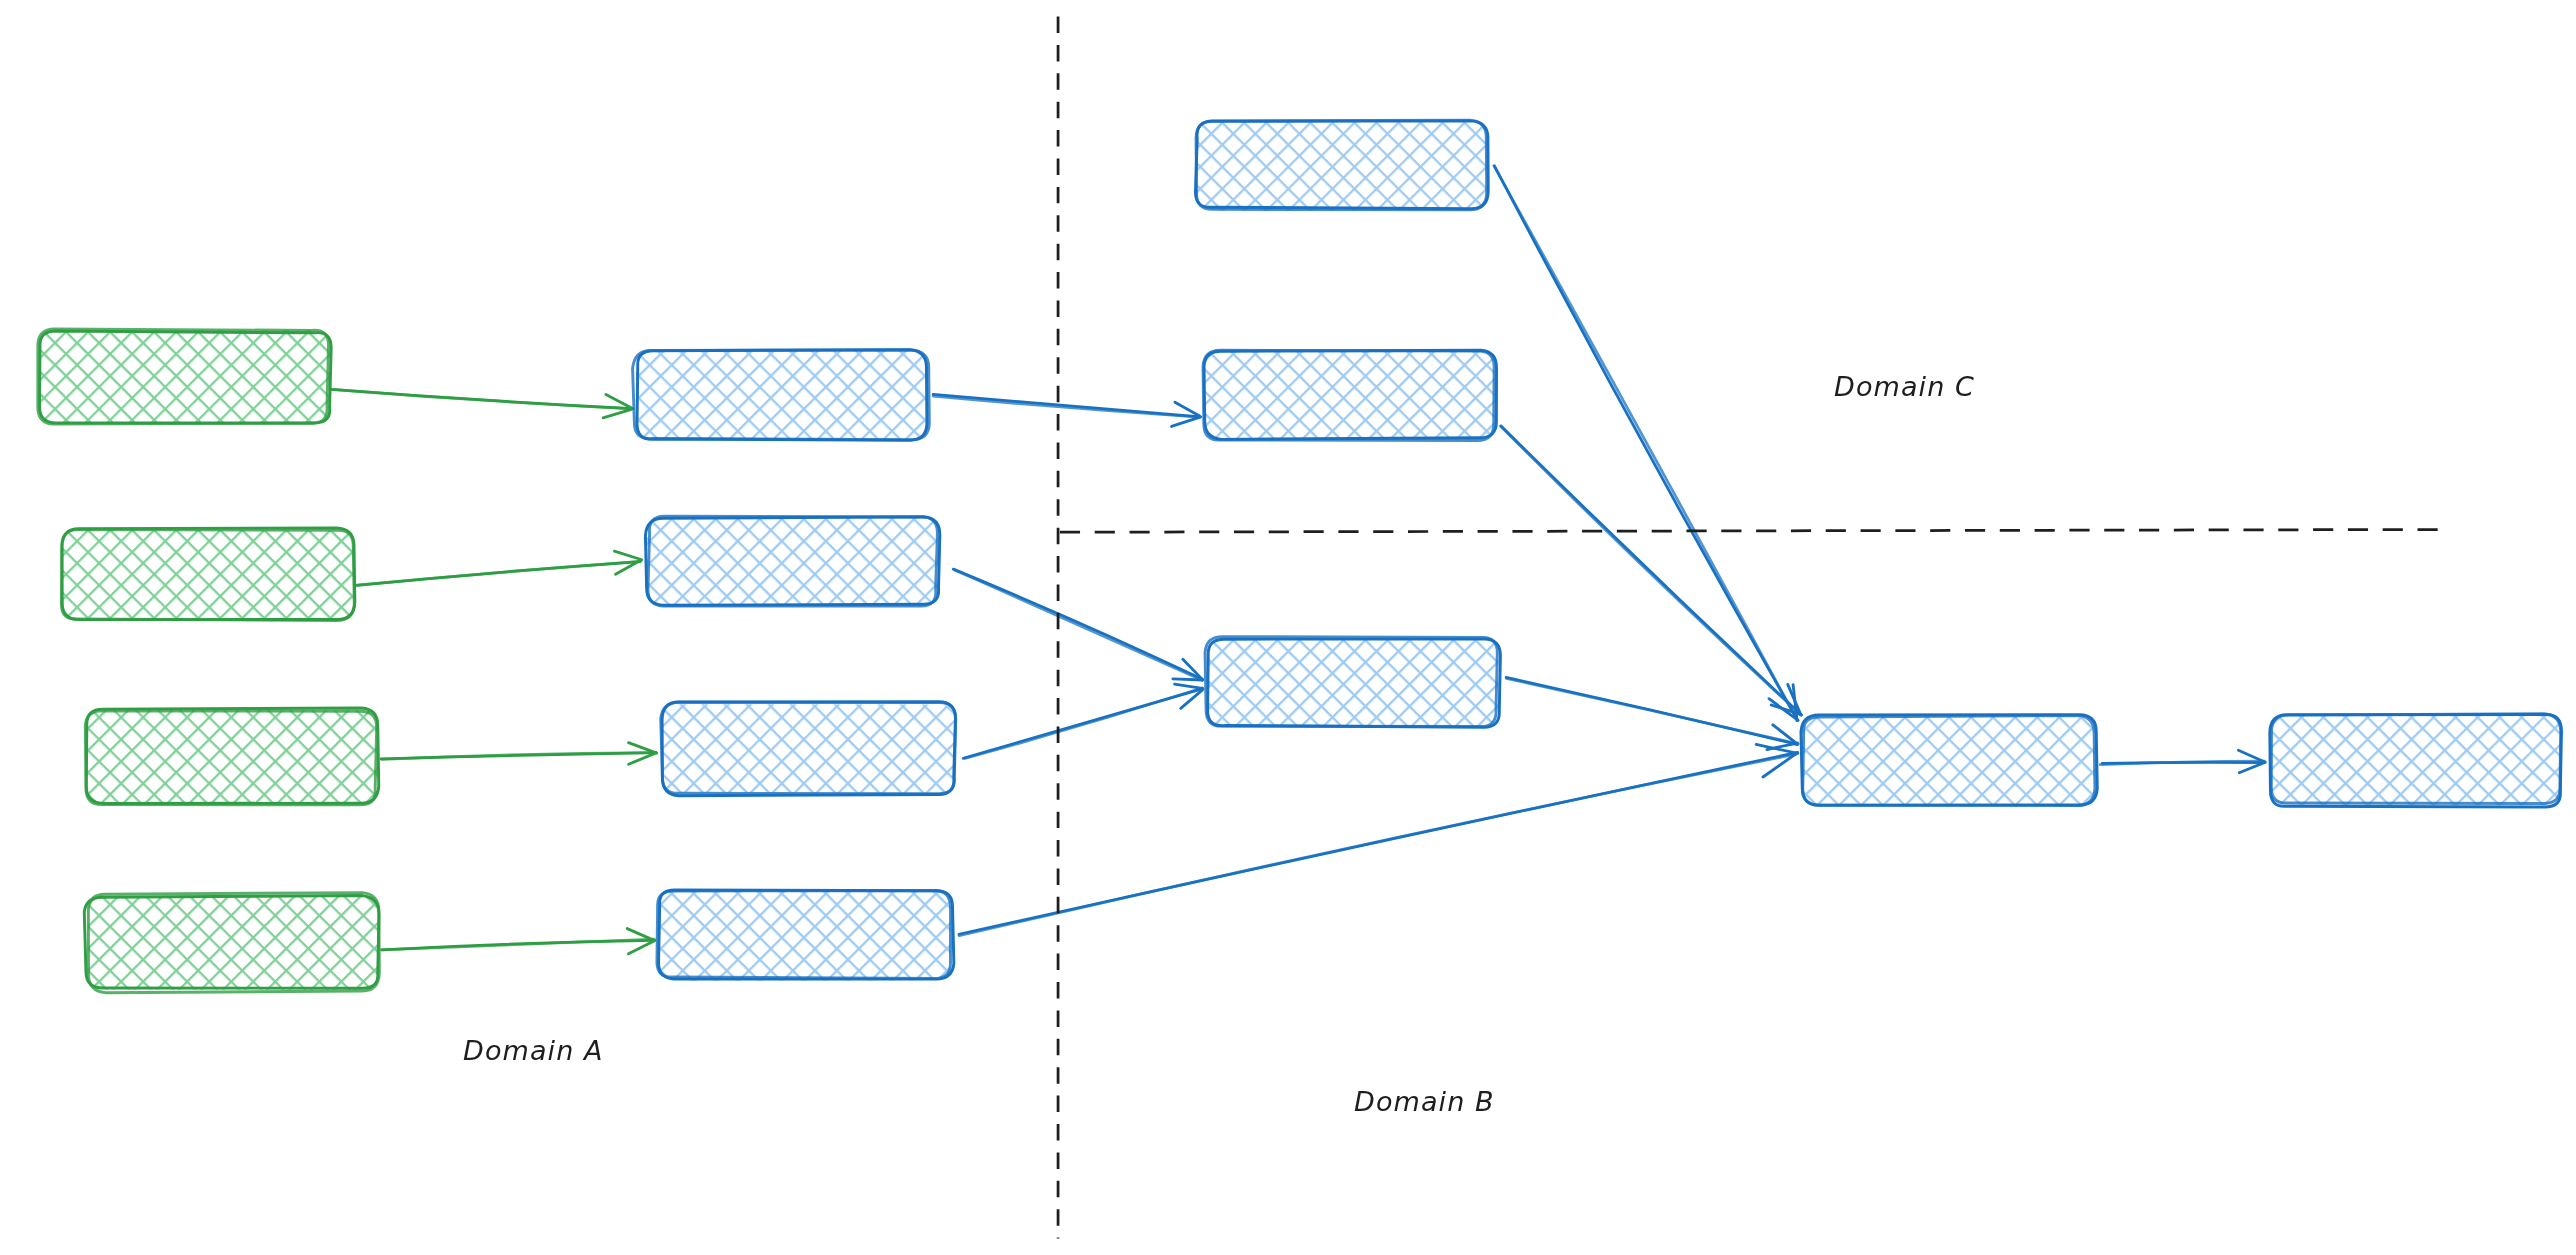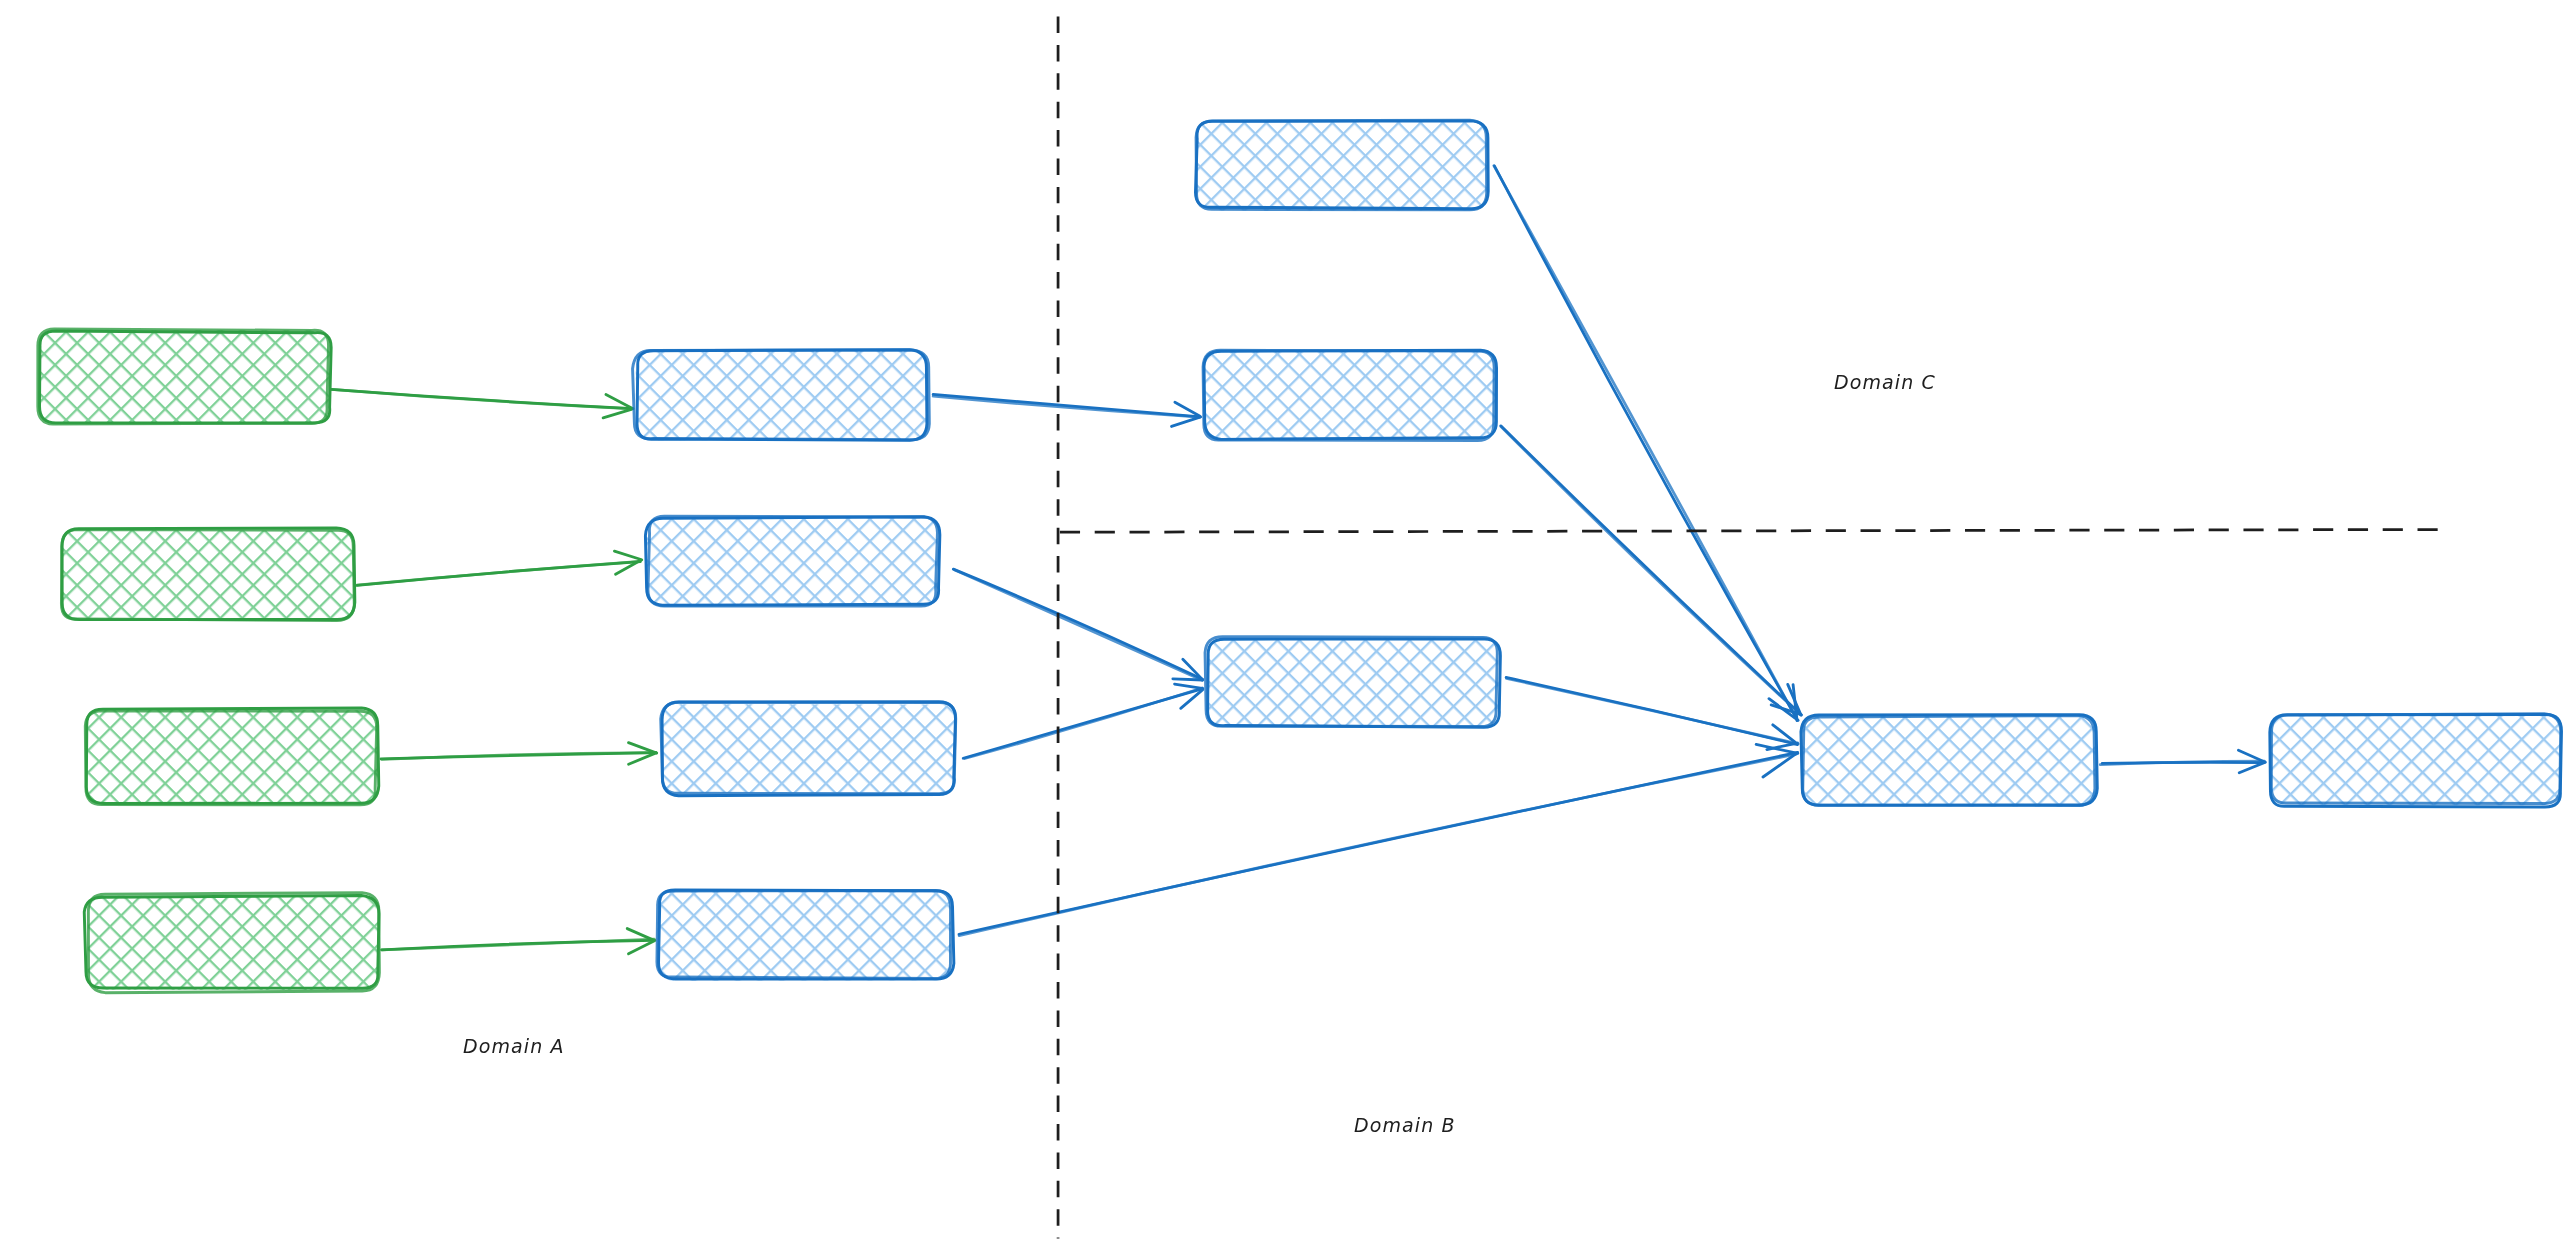--- a/index.html
+++ b/index.html
@@ -14,21 +14,21 @@
     background:#ffffff;
   }
   #canvas svg.layer{
     position:absolute;top:0;left:0;
     width:2576px;height:1255px;
     overflow:visible;
   }
   .domain-label{
     position:absolute;
     font-family:"DejaVu Sans", sans-serif;
-    font-size:19px;
+    font-size:27px;
     font-style:italic;
     letter-spacing:1.1px;
     color:#1e1e1e;
     white-space:nowrap;
     user-select:none;
   }
 </style>
 </head>
 <body>
 
@@ -214,18 +214,18 @@
         </g>
       </g>
     <g id="divider-layer">
         <line x1="1155" y1="18" x2="1155" y2="1352" stroke="#1e1e1e" stroke-width="3" stroke-dasharray="18 13" stroke-linecap="butt"></line>
         <line x1="1157" y1="581" x2="2672" y2="578" stroke="#1e1e1e" stroke-width="3" stroke-dasharray="22 16" stroke-linecap="butt"></line>
       </g>
   </svg>
 
   <div id="label-layer">
       <div class="domain-label" style="left: 463px; top: 1035px;">Domain A</div>
-      <div class="domain-label" style="left: 1354px; top: 1086px; margin-top: 28px;">Domain B</div>
+      <div class="domain-label" style="left: 1354px; top: 1086px;">Domain B</div>
       <div class="domain-label" style="left: 1834px; top: 371px;">Domain C</div>
     </div>
 
 </div>
 
 
 </body></html>

